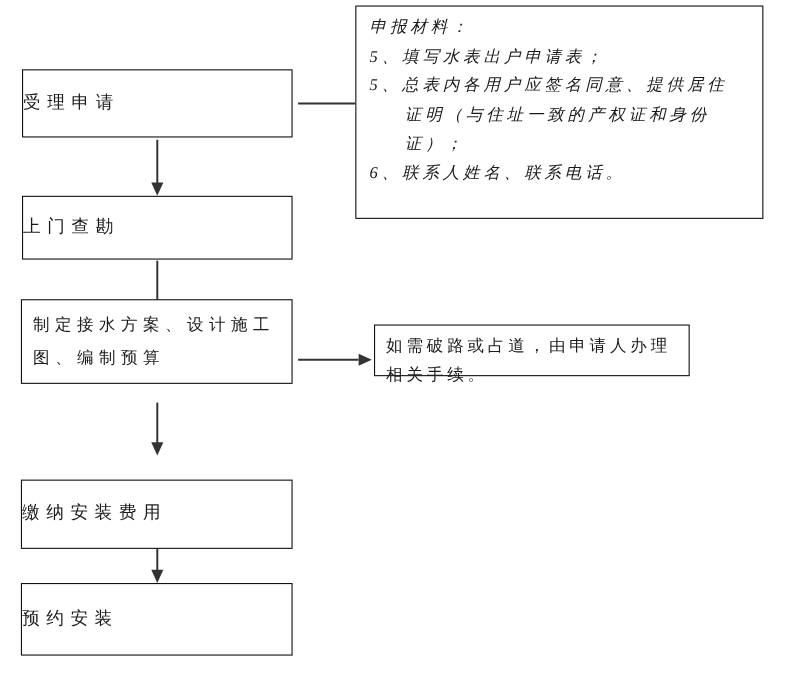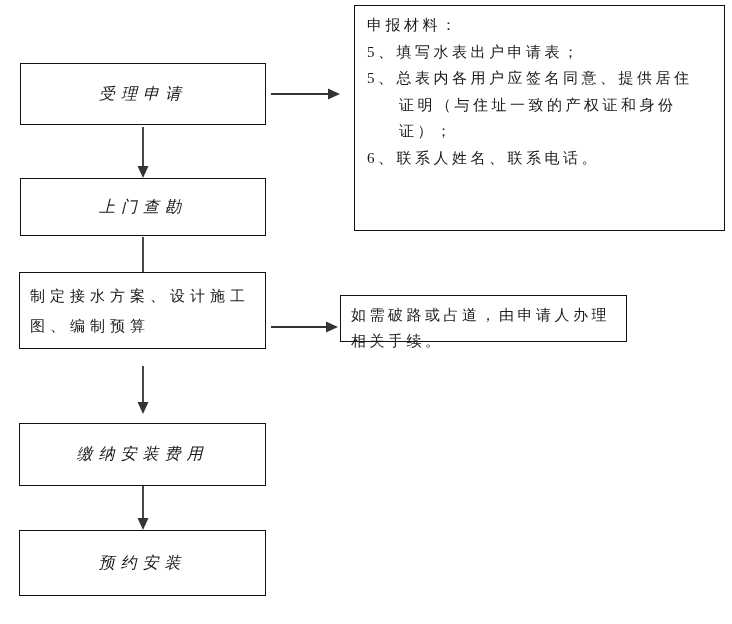--- a/index.html
+++ b/index.html
@@ -19,51 +19,52 @@
     width: 732px; height: 624px;
     pointer-events: none;
   }
   .node {
     position: absolute;
     border: 1.5px solid #111111;
     background: #ffffff;
     display: flex;
     align-items: center;
   }
-  .node.centered { justify-content: center; font-style: italic; }
+  .node.centered { justify-content: flex-start; }
   .node .label {
     font-size: 16px;
     letter-spacing: 6px;
     line-height: 1.3;
     white-space: nowrap;
   }
   .node-accept  { left: 20px;  top: 63px;  width: 246px; height: 62px; }
   .node-survey  { left: 20px;  top: 178px; width: 246px; height: 58px; }
   .node-plan    { left: 19px;  top: 272px; width: 247px; height: 77px; padding: 0 10px; }
   .node-plan .label-wrap {
     font-size: 15px;
     letter-spacing: 5px;
     line-height: 30px;
     white-space: normal;
   }
-  .node-pay     { left: 19px;  top: 423px; width: 247px; height: 63px; }
+  .node-pay     { left: 19px;  top: 436px; width: 247px; height: 63px; }
   .node-book    { left: 19px;  top: 530px; width: 247px; height: 66px; }
 
   .note {
     position: absolute;
     border: 1.5px solid #111111;
     background: #ffffff;
     font-size: 15px;
     letter-spacing: 3.5px;
   }
   .note-materials {
-    left: 354px; top: 5px;
-    width: 371px; height: 226px;
+    left: 323px; top: 5px;
+    width: 371px; height: 194px;
     padding: 6px 14px 4px 12px;
     line-height: 26.5px;
+    font-style: italic;
   }
   .materials-item {
     padding-left: 32px;
     text-indent: -32px;
   }
   .note-road {
     left: 340px; top: 295px;
     width: 287px; height: 47px;
     padding: 6px 10px 4px 10px;
     line-height: 26px;

